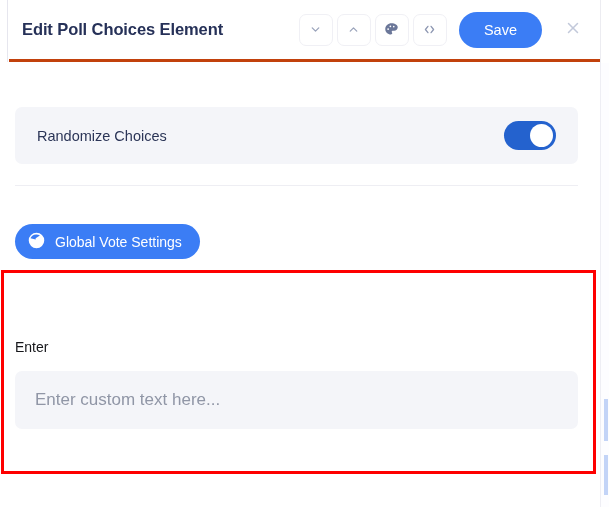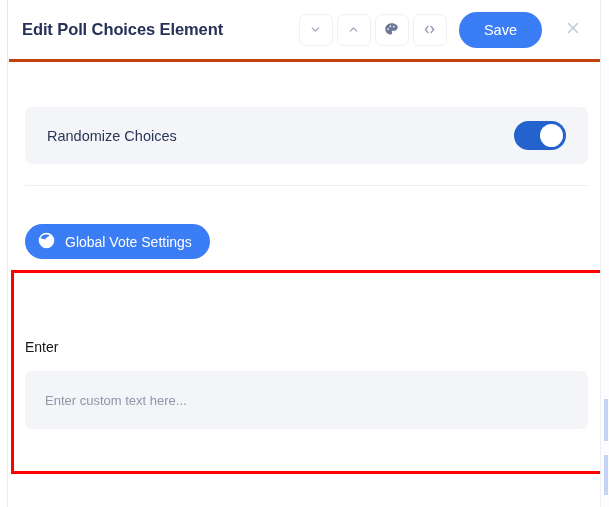--- a/index.html
+++ b/index.html
@@ -117,21 +117,21 @@
     align-items: center;
     justify-content: center;
     cursor: pointer;
     background: transparent;
     border: none;
   }
 
   
   .body-area {
     position: absolute;
-    left: 13px; top: 62px;
+    left: 3px; top: 62px;
     width: 591px; height: 445px;
     background: #ffffff;
   }
 
   .toggle-card {
     position: absolute;
     left: 12px; top: 45px;
     width: 563px; height: 57px;
     background: #f4f5f9;
     border-radius: 7px;
@@ -219,21 +219,21 @@
   }
 
   .text-input {
     position: absolute;
     left: 12px; top: 309px;
     width: 563px; height: 58px;
     background: #f4f5f9;
     border: none;
     border-radius: 7px;
     padding: 0 20px;
-    font-size: 13px;
+    font-size: 17px;
     font-family: "Liberation Sans", sans-serif;
     color: #1d4ed8;
     outline: none;
   }
   .text-input::placeholder { color: #9096a6; }
 </style>
 </head>
 <body>
 
 <div class="screen">

